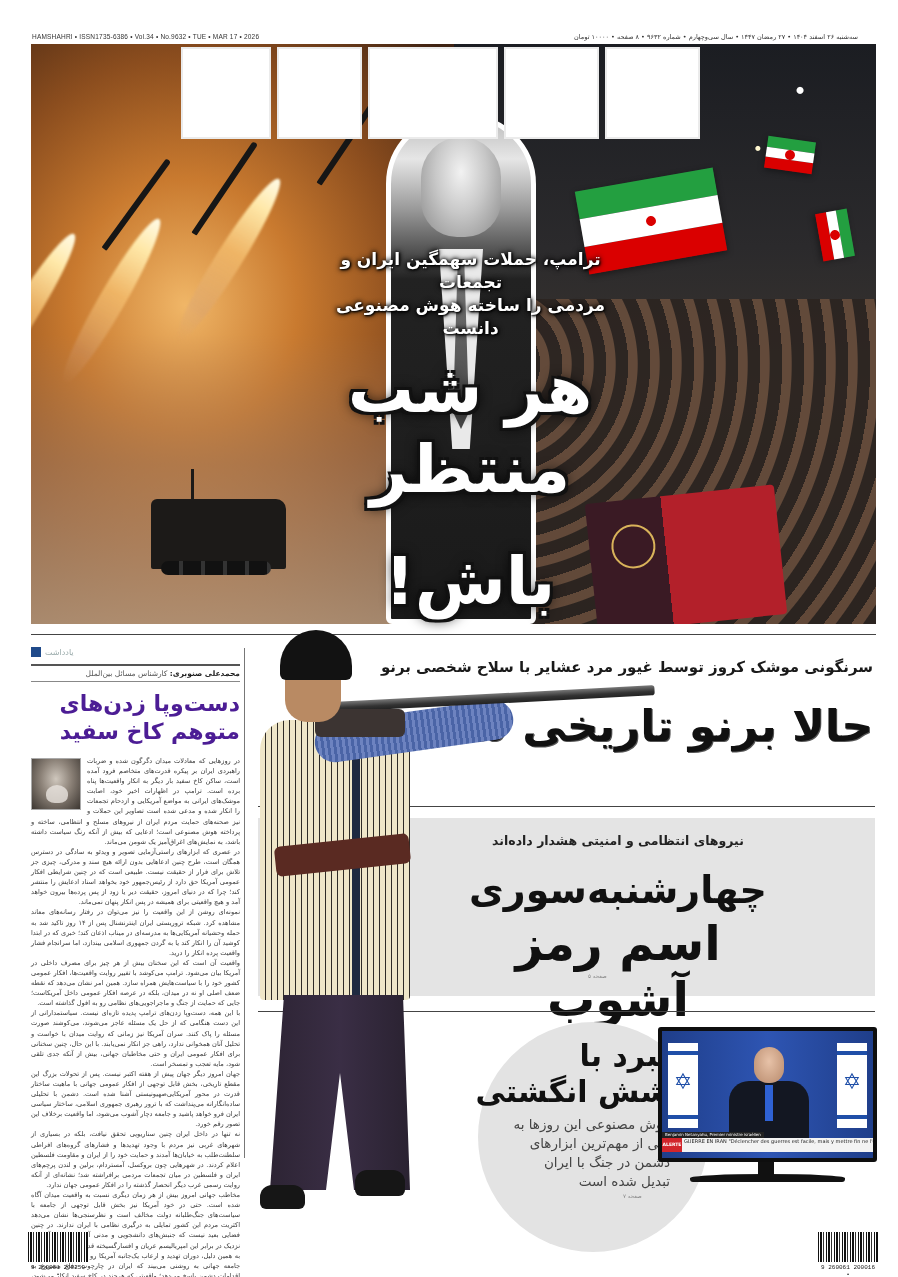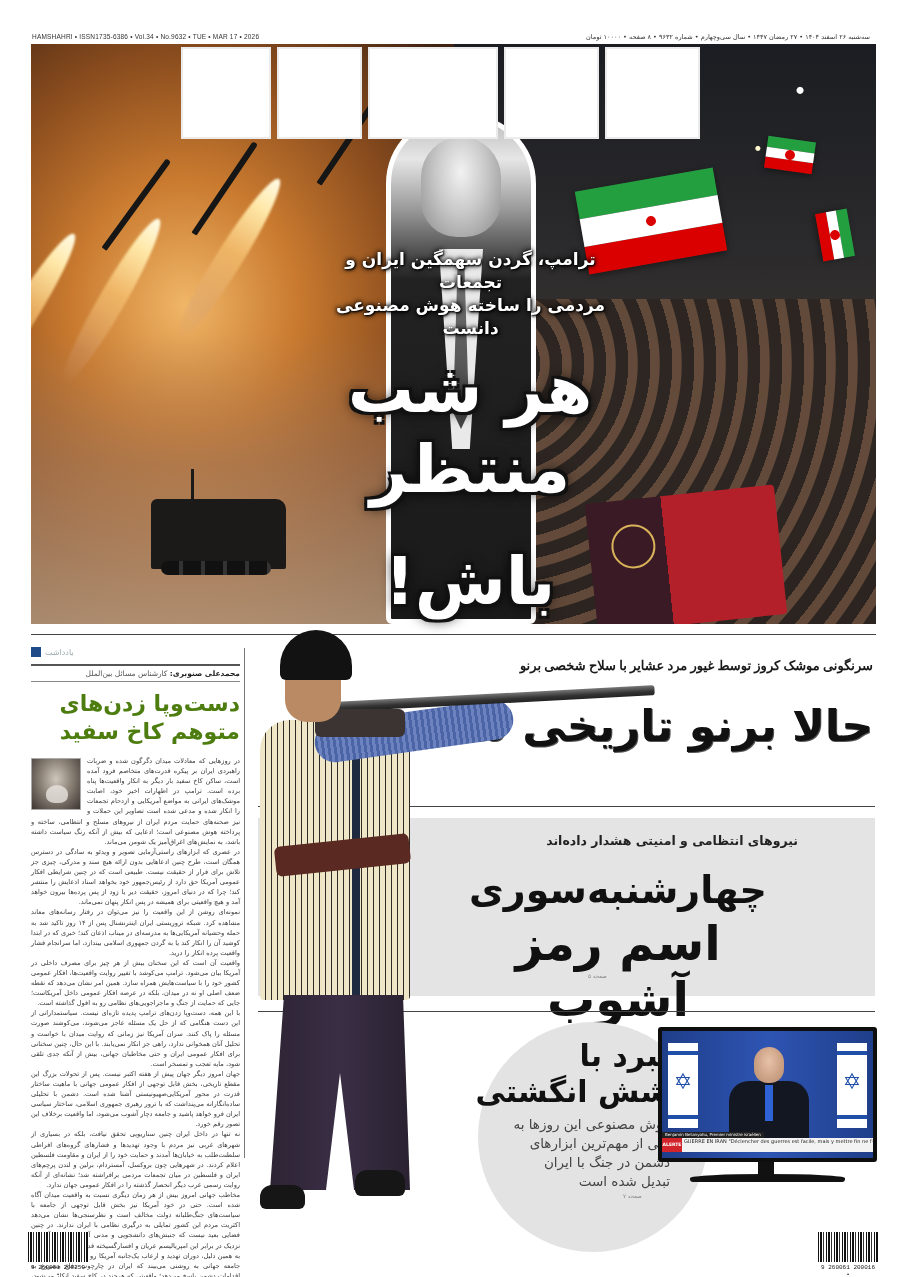--- a/index.html
+++ b/index.html
@@ -4,21 +4,21 @@
 <style>
   * { box-sizing: border-box; margin: 0; padding: 0; }
   html, body { width: 898px; height: 1277px; background: #ffffff; overflow: hidden; }
   body { position: relative; font-family: "DejaVu Sans", sans-serif; color: #111; }
 
   .abs { position: absolute; }
   .rtl { direction: rtl; unicode-bidi: plaintext; }
 
   
   .strip-en { left: 32px; top: 33px; font-size: 6.5px; color: #333; font-family: "Liberation Sans", sans-serif; letter-spacing: 0.2px; white-space: nowrap; }
-  .strip-fa { right: 28px; top: 33px; font-size: 6.5px; color: #333; white-space: nowrap; text-align: right; }
+  .strip-fa { right: 40px; top: 33px; font-size: 6.5px; color: #333; white-space: nowrap; text-align: right; }
 
   
   .hero { left: 31px; top: 44px; width: 845px; height: 580px; overflow: hidden; background: #2a1d12; }
   .hero-left { position: absolute; left: 0; top: 0; width: 52%; height: 100%;
     background:
       radial-gradient(ellipse at 35% 45%, #f0b667 0%, #c97a2f 28%, #8b4d1e 55%, #3e2212 85%),
       #5b3518; }
   .hero-left-haze { position: absolute; left: 0; top: 50%; width: 52%; height: 50%;
     background: linear-gradient(180deg, rgba(120,85,60,0) 0%, rgba(170,130,100,0.55) 45%, rgba(200,170,140,0.75) 100%); }
   .hero-right { position: absolute; right: 0; top: 0; width: 50%; height: 100%;
@@ -73,21 +73,21 @@
   .rule { background: #444; height: 1px; }
 
   
   .col-left { left: 31px; top: 645px; width: 209px; }
   .vrule { left: 244px; top: 648px; width: 1px; height: 510px; background: #777; }
   .kicker-row { display: flex; flex-direction: row-reverse; align-items: center; gap: 4px; height: 14px; }
   .kicker-sq { width: 10px; height: 10px; background: #1f4a8a; }
   .kicker { font-size: 8px; color: #9aa; }
   .byline { font-size: 7.5px; color: #555; text-align: right; margin-top: 5px; padding: 3px 0; border-top: 2px solid #555; border-bottom: 1px solid #888; }
   .byline b { color: #222; }
-  .op-title { font-size: 22px; font-weight: bold; line-height: 28px; text-align: right; margin-top: 8px; color: #4d7c0f; }
+  .op-title { font-size: 22px; font-weight: bold; line-height: 28px; text-align: right; margin-top: 8px; color: #4c1d95; }
   .op-body { position: relative; margin-top: 10px; font-size: 6.6px; line-height: 10.1px; color: #3a3a3a; text-align: justify; text-align-last: right; }
   .author-photo { float: left; width: 50px; height: 52px; margin: 2px 6px 4px 0; border: 1px solid #aaa;
     background: radial-gradient(ellipse at 50% 40%, #cfc7bd 0%, #8c8278 45%, #3c3631 100%); position: relative; }
   .author-photo:after { content: ""; position: absolute; left: 14px; top: 26px; width: 22px; height: 18px; background: #e8e4de; border-radius: 50% 50% 40% 40%; opacity: 0.8; }
   .op-body p { margin-bottom: 0; }
 
   
   .barcode { width: 60px; height: 30px; background: repeating-linear-gradient(90deg, #111 0 1px, #fff 1px 2px, #111 2px 4px, #fff 4px 5px, #333 5px 6px, #fff 6px 8px); }
   .barcode-num { font-size: 6px; font-family: "Liberation Mono", monospace; color: #222; margin-top: 2px; text-align: center; width: 60px; }
 
@@ -99,26 +99,26 @@
   .tm-stock { position: absolute; left: 60px; top: 84px; width: 90px; height: 28px; background: #3c3432; border-radius: 6px; }
   .tm-arm { position: absolute; left: 60px; top: 100px; width: 200px; height: 40px; background: repeating-linear-gradient(90deg, #4a64a6 0 3px, #6d83c0 3px 6px); border-radius: 20px; transform: rotate(-8deg); transform-origin: left center; }
   .tm-robe { position: absolute; left: 5px; top: 95px; width: 150px; height: 280px; background: repeating-linear-gradient(90deg, #efe6c8 0 5px, #2f2b26 5px 6px); border-radius: 30px 30px 4px 4px; }
   .tm-robe:after { content: ""; position: absolute; left: 92px; top: 0; width: 8px; height: 280px; background: #1f2a40; }
   .tm-belt { position: absolute; left: 20px; top: 215px; width: 135px; height: 30px; background: #5a2a22; border-radius: 6px; transform: rotate(-6deg); }
   .tm-pants { position: absolute; left: 15px; top: 370px; width: 140px; height: 195px; background: linear-gradient(90deg, #2d2434, #3a2e45 50%, #2a2231); clip-path: polygon(10% 0, 95% 0, 100% 100%, 60% 100%, 50% 40%, 40% 100%, 0 100%); }
   .tm-shoe-l { position: absolute; left: 5px; top: 560px; width: 45px; height: 24px; background: #161616; border-radius: 12px 12px 6px 6px; }
   .tm-shoe-r { position: absolute; left: 100px; top: 545px; width: 50px; height: 26px; background: #161616; border-radius: 12px 12px 6px 6px; }
 
   
-  .kicker-bruno { right: 25px; top: 658px; font-size: 13px; font-weight: bold; color: #1a1a1a; white-space: nowrap; font-family: Liberation Serif, serif; }
+  .kicker-bruno { right: 25px; top: 658px; font-size: 15px; font-weight: bold; color: #1a1a1a; white-space: nowrap; }
   .title-bruno { right: 25px; top: 700px; font-size: 44px; font-weight: bold; color: #111; white-space: nowrap; letter-spacing: 1px;
     text-shadow: 1px 1px 0 #555; }
   .rule-a { left: 258px; top: 806px; width: 617px; }
   .graybox { left: 258px; top: 818px; width: 617px; height: 178px; background: #e4e4e4; }
-  .gb-kicker { right: 100px; top: 832px; width: 360px; font-size: 12.5px; line-height: 17px; font-weight: bold; color: #222; }
+  .gb-kicker { right: 100px; top: 832px; width: 360px; text-align: center; font-size: 12.5px; line-height: 17px; font-weight: bold; color: #222; }
   .gb-title1 { right: 100px; top: 868px; width: 360px; text-align: center; font-size: 38px; line-height: 44px; font-weight: bold; color: #111; }
   .gb-title2 { right: 100px; top: 915px; width: 360px; text-align: center; font-size: 48px; line-height: 56px; font-weight: bold; color: #111; }
   .gb-page { left: 588px; top: 973px; font-size: 5.5px; color: #888; }
   .rule-b { left: 258px; top: 1011px; width: 617px; }
 
   
   .circle { left: 478px; top: 1022px; width: 230px; height: 230px; border-radius: 50%; background: #e3e3e3; }
   .feat-title { right: 228px; top: 1038px; width: 200px; text-align: right; font-size: 30px; line-height: 36px; font-weight: bold; color: #111; }
   .feat-body { right: 228px; top: 1115px; width: 160px; text-align: right; font-size: 13.5px; line-height: 19px; color: #444; }
   .feat-page { left: 623px; top: 1193px; font-size: 5.5px; color: #888; }
@@ -187,21 +187,21 @@
 <div class="abs logo">
   <div class="blk" style="width:95px;"></div>
   <div class="blk" style="width:95px;"></div>
   <div class="blk" style="width:130px;"></div>
   <div class="blk" style="width:85px;"></div>
   <div class="blk" style="width:90px;"></div>
 </div>
 <div class="logo-text rtl">همشهری</div>
 
 <div class="abs hero-sub rtl">
-  <div>ترامپ، گردن سهمگین ایران و تجمعات</div>
+  <div>ترامپ، حملات سهمگین ایران و تجمعات</div>
   <div>مردمی را ساخته هوش مصنوعی دانست</div>
 </div>
 <div class="abs hero-title rtl">
   <span class="l1">هر شب منتظر</span>
   <span class="l3">باش!</span>
 </div>
 
 <div class="abs rule" style="left:31px; top:634px; width:845px;"></div>
 
 <div class="abs col-left rtl">

